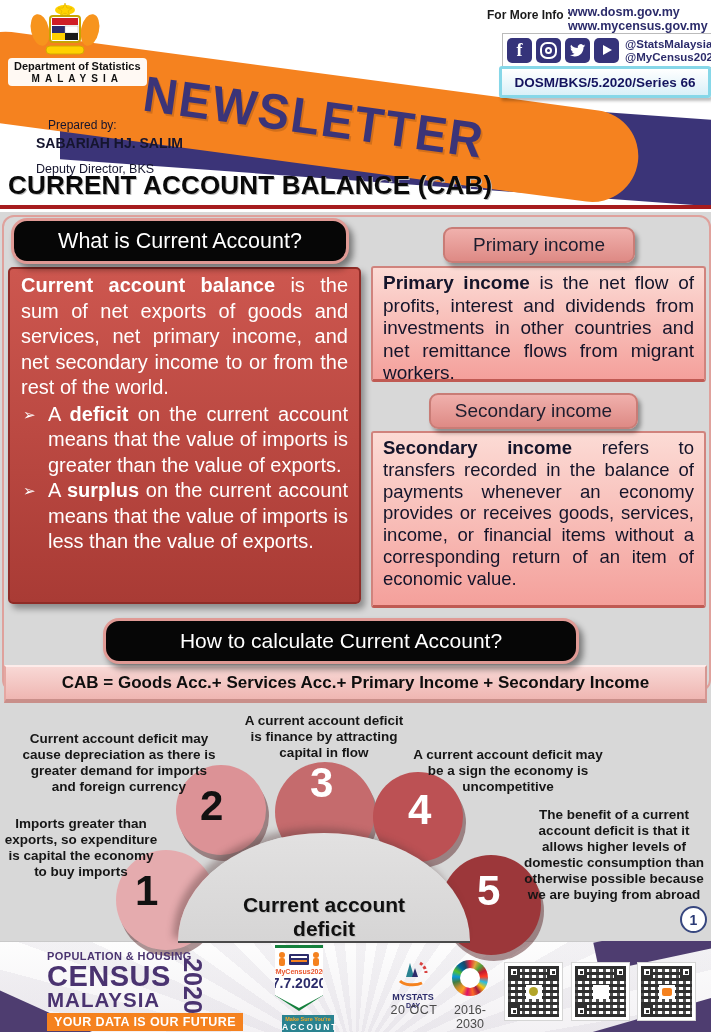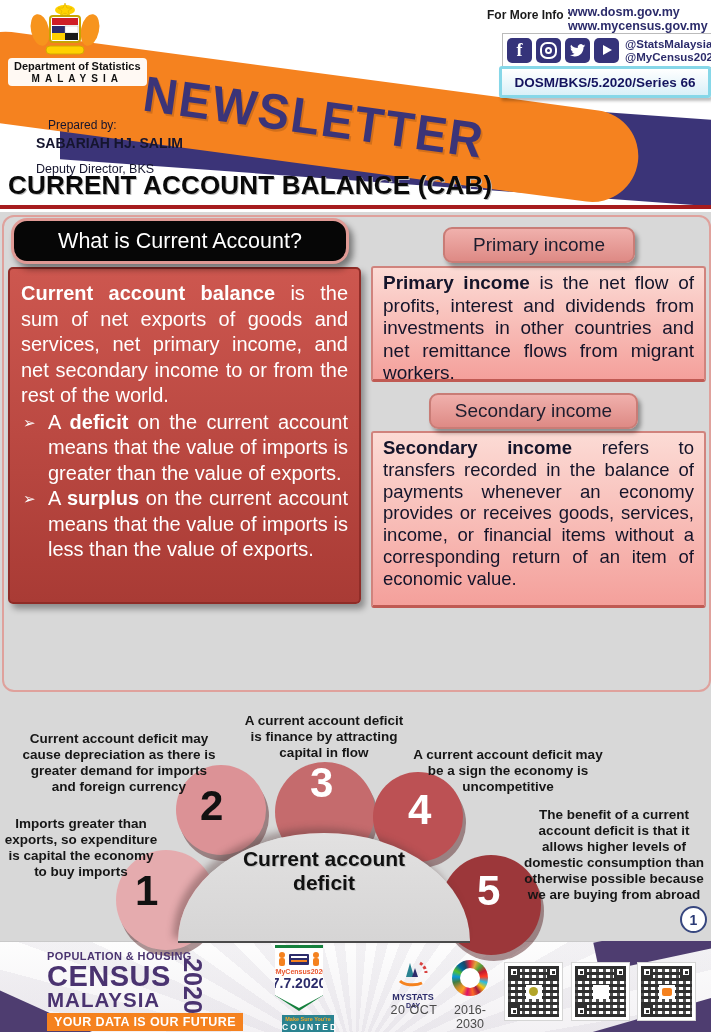--- a/index.html
+++ b/index.html
@@ -62,21 +62,21 @@
   
   .big-outline{left:2px;top:215px;width:705px;height:473px;border:2px solid #dfa19c;border-radius:12px;z-index:1;}
 
   .black-pill{background:#060606;border:3px solid #e09a95;border-radius:16px;color:#fff;
       display:flex;align-items:center;justify-content:center;box-shadow:4px 5px 6px rgba(0,0,0,.45);z-index:3;}
   .what-head{left:11px;top:218px;width:332px;height:40px;font-size:21.5px;}
   .calc-head{left:103px;top:618px;width:470px;height:40px;font-size:21px;}
 
   .red-box{left:8px;top:267px;width:353px;height:337px;z-index:2;
       background:linear-gradient(180deg,#cd574f,#a93b35);border:2px solid #8f2c27;border-radius:5px;
-      box-shadow:4px 5px 6px rgba(0,0,0,.35);color:#fff;padding:12px 11px;box-sizing:border-box;
+      box-shadow:4px 5px 6px rgba(0,0,0,.35);color:#fff;padding:4px 11px;box-sizing:border-box;
       font-size:20px;line-height:25.5px;text-align:justify;}
   .red-box p{margin:0;}
   .red-box ul{margin:1px 0 0 0;padding:0;list-style:none;}
   .red-box li{position:relative;padding-left:27px;}
   .red-box .marker{position:absolute;left:2px;top:0;font-size:15px;}
 
   .pink-head{background:linear-gradient(#f0b0ac,#de8a85);border:2px solid #c97c76;border-radius:9px;
       box-shadow:3px 4px 4px rgba(0,0,0,.35);display:flex;align-items:center;justify-content:center;
       color:#1d1d2e;font-size:19px;z-index:3;}
   .prim-head{left:443px;top:227px;width:188px;height:32px;}
@@ -96,21 +96,21 @@
   
   .petal{position:absolute;border-radius:50%;z-index:1;box-shadow:3px 6px 0 rgba(92,42,44,.5);}
   .petal-1{left:116px;top:850px;width:100px;height:100px;}
   .petal-2{left:176px;top:765px;width:90px;height:90px;}
   .petal-3{left:275px;top:762px;width:100px;height:100px;}
   .petal-4{left:373px;top:772px;width:90px;height:90px;}
   .petal-5{left:441px;top:855px;width:100px;height:100px;}
   .central{left:178px;top:833px;width:292px;height:108px;z-index:2;
       background:linear-gradient(#e2e1e1,#d6d5d5);border-radius:146px 146px 0 0/108px 108px 0 0;
       box-shadow:-5px -5px 7px rgba(85,58,58,.4);border-bottom:2px solid #4a4a4a;
-      display:flex;align-items:flex-start;justify-content:center;}
+      display:flex;align-items:flex-end;justify-content:center;}
   .central-label{width:200px;text-align:center;font-size:21px;font-weight:900;color:#111;
       line-height:24px;margin-top:14px;text-shadow:1px 1px 0 #bdbdbd;}
   .pnum{position:absolute;z-index:3;font-size:42px;font-weight:900;line-height:1;}
   .num-1{left:135px;top:870px;}
   .num-2{left:200px;top:785px;}
   .num-3{left:310px;top:762px;}
   .num-4{left:408px;top:789px;}
   .num-5{left:477px;top:870px;}
   .dlabel{position:absolute;z-index:3;font-weight:800;font-size:13.5px;line-height:16px;
       color:#161616;text-align:center;}
@@ -256,20 +256,22 @@
   <div class="abs pink-head prim-head">Primary income</div>
   <div class="abs pink-body prim-body">
     <b>Primary income</b><span> is the net flow of profits, interest and dividends from investments in other countries and net remittance flows from migrant workers.</span>
   </div>
 
   <div class="abs pink-head sec-head">Secondary income</div>
   <div class="abs pink-body sec-body">
     <b>Secondary income</b><span> refers to transfers recorded in the balance of payments whenever an economy provides or receives goods, services, income, or financial items without a corresponding return of an item of economic value.</span>
   </div>
 
+  <div class="abs black-pill calc-head">How to calculate Current Account?</div>
+  <div class="abs formula">CAB = Goods Acc.+ Services Acc.+ Primary Income + Secondary Income</div>
 
   <div class="abs petal petal-1" style="background: rgb(229, 171, 174);"></div>
   <div class="abs petal petal-2" style="background: rgb(220, 146, 150);"></div>
   <div class="abs petal petal-3" style="background: rgb(197, 107, 109);"></div>
   <div class="abs petal petal-4" style="background: rgb(188, 81, 84);"></div>
   <div class="abs petal petal-5" style="background: rgb(156, 55, 58);"></div>
   <div class="abs central">
     <div class="central-label">Current account deficit</div>
   </div>
   <div class="abs pnum num-1" style="color: rgb(17, 17, 17);">1</div>
@@ -312,21 +314,21 @@
             <rect x="15" y="9" width="16" height="2" fill="#f5821f"></rect>
           <circle cx="40" cy="4" r="3" fill="#f5821f"></circle>
             <rect x="37" y="7" width="6" height="8" rx="2" fill="#f5821f"></rect>
         </svg>
         <div class="shield-tag">#MyCensus2020</div>
         <div class="shield-date">7.7.2020</div>
       </div>
     </div>
     <div class="counted">
       <div class="counted-top">Make Sure You're</div>
-      <div class="counted-main">COUNTED</div>
+      <div class="counted-main">ACCOUNT</div>
     </div>
 
     <div class="mystats">
       <svg width="34" height="30" viewBox="0 0 34 30">
         <path d="M10 18 L14 4 L18 18 Z" fill="#2a8391"></path>
         <path d="M16 18 L19 9 L22 18 Z" fill="#2c2c6b"></path>
         <path d="M24 4 a12 12 0 0 1 6 10" fill="none" stroke="#d8413f" stroke-width="3" stroke-dasharray="3 2"></path>
         <path d="M4 22 a14 7 0 0 0 22 2" fill="none" stroke="#f5821f" stroke-width="3"></path>
       </svg>
       <div class="mystats-name">MYSTATS</div>

